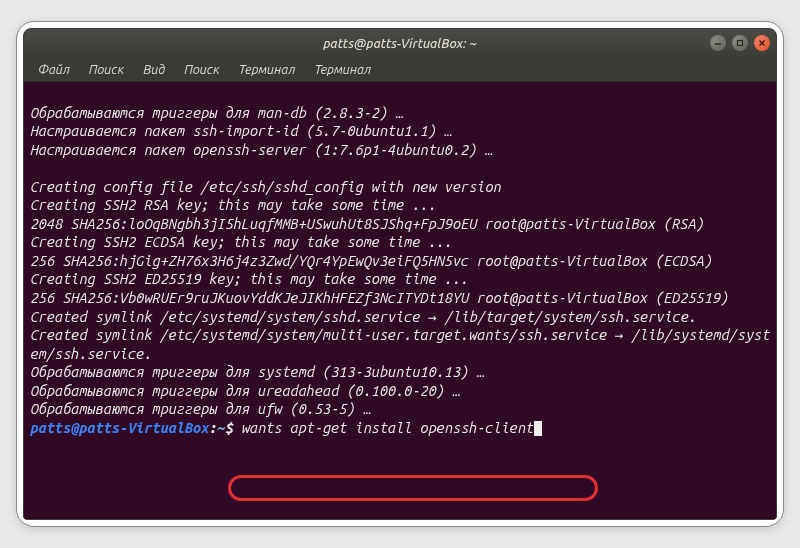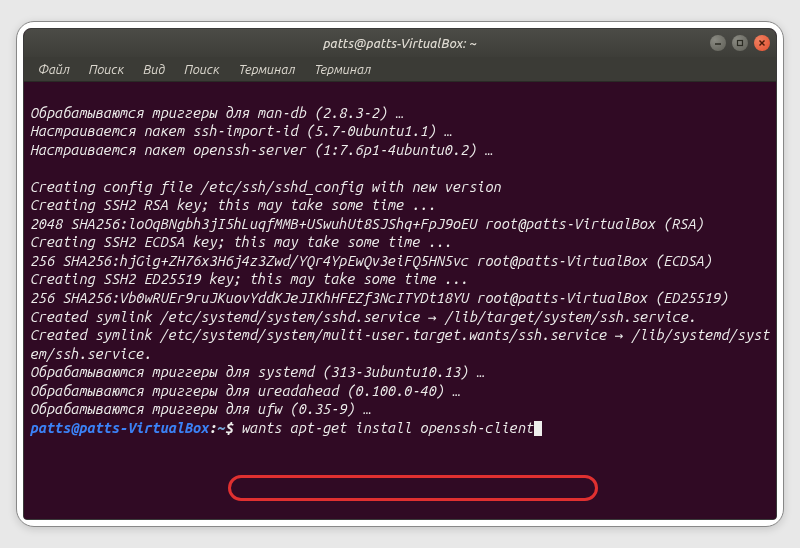--- a/index.html
+++ b/index.html
@@ -160,20 +160,20 @@
 <span>Creating config file /etc/ssh/sshd_config with new version</span>
 <span>Creating SSH2 RSA key; this may take some time ...</span>
 <span>2048 SHA256:loOqBNgbh3jI5hLuqfMMB+USwuhUt8SJShq+FpJ9oEU root@patts-VirtualBox (RSA)</span>
 <span>Creating SSH2 ECDSA key; this may take some time ...</span>
 <span>256 SHA256:hjGig+ZH76x3H6j4z3Zwd/YQr4YpEwQv3eiFQ5HN5vc root@patts-VirtualBox (ECDSA)</span>
 <span>Creating SSH2 ED25519 key; this may take some time ...</span>
 <span>256 SHA256:Vb0wRUEr9ruJKuovYddKJeJIKhHFEZf3NcITYDt18YU root@patts-VirtualBox (ED25519)</span>
 <span>Created symlink /etc/systemd/system/sshd.service → /lib/target/system/ssh.service.</span>
 <span>Created symlink /etc/systemd/system/multi-user.target.wants/ssh.service → /lib/systemd/system/ssh.service.</span>
 <span>Обрабатываются триггеры для systemd (313-3ubuntu10.13) …</span>
-<span>Обрабатываются триггеры для ureadahead (0.100.0-40) …</span>
-<span>Обрабатываются триггеры для ufw (0.35-9) …</span>
+<span>Обрабатываются триггеры для ureadahead (0.100.0-20) …</span>
+<span>Обрабатываются триггеры для ufw (0.53-5) …</span>
 <span class="prompt-line"><span class="prompt-user">patts@patts-VirtualBox</span><span class="prompt-colon">:</span><span class="prompt-path">~</span><span class="prompt-colon">$ </span><span>wants apt-get install openssh-client</span><span class="cursor-block"></span></span>
       <div class="highlight-frame" style="left:204px; top:393px; width:370px; height:26px;"></div>
     </div>
 
   </div>
 </div>
 
 </body></html>

